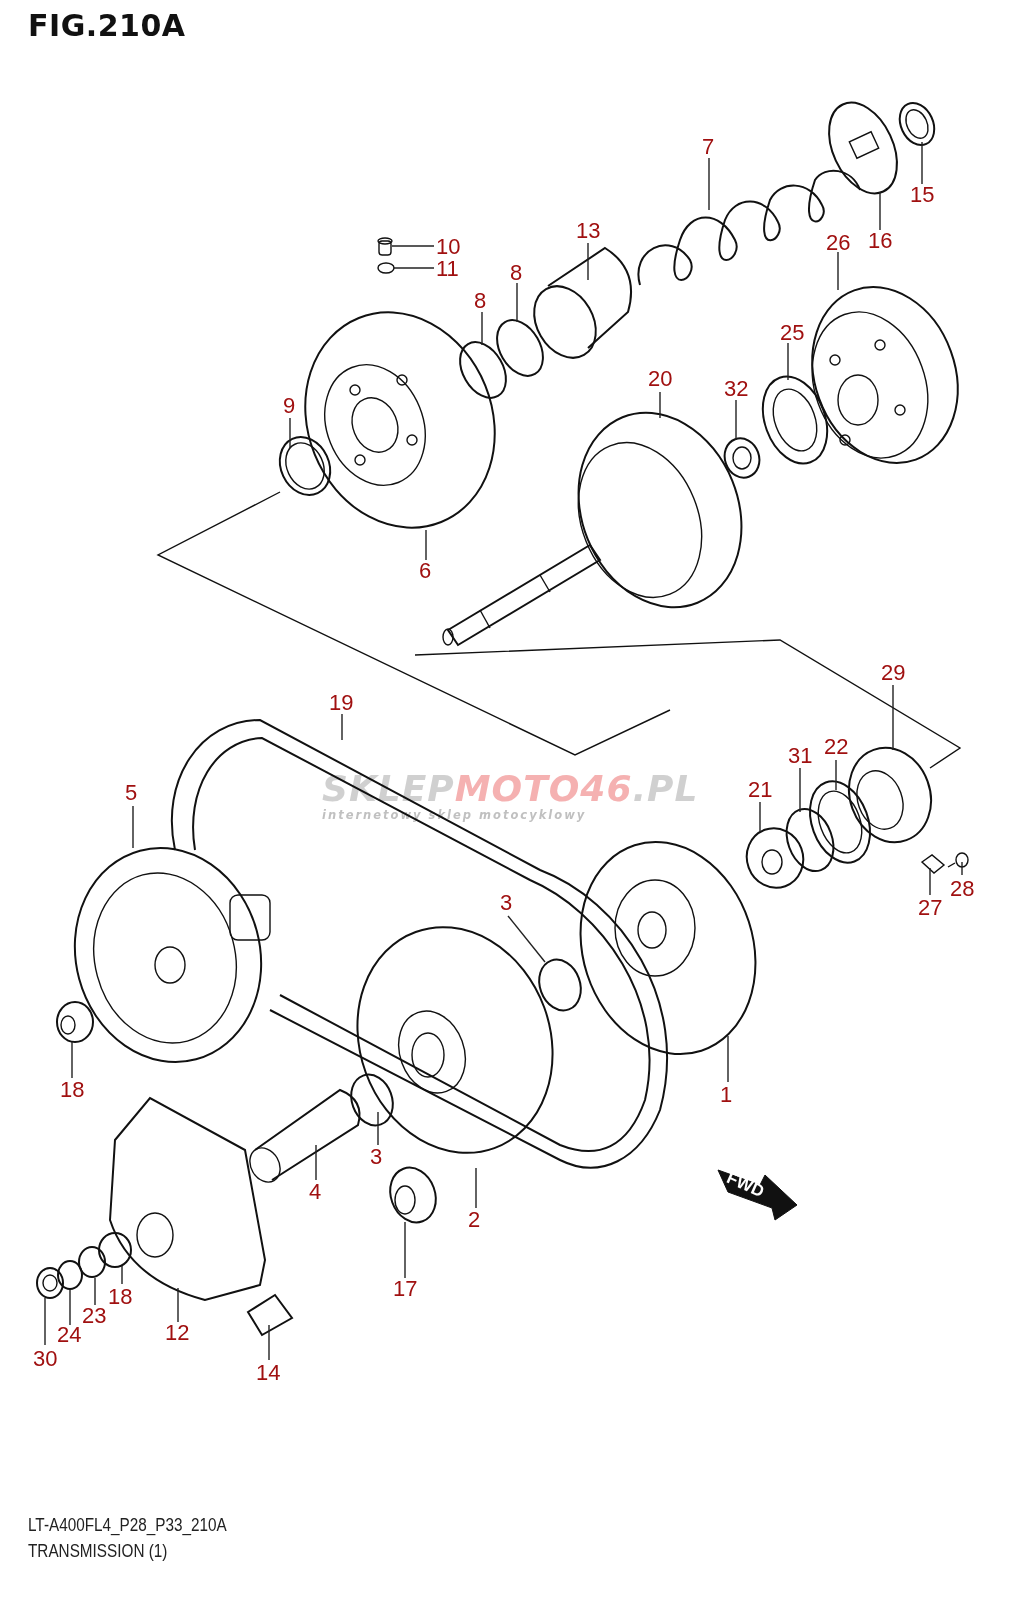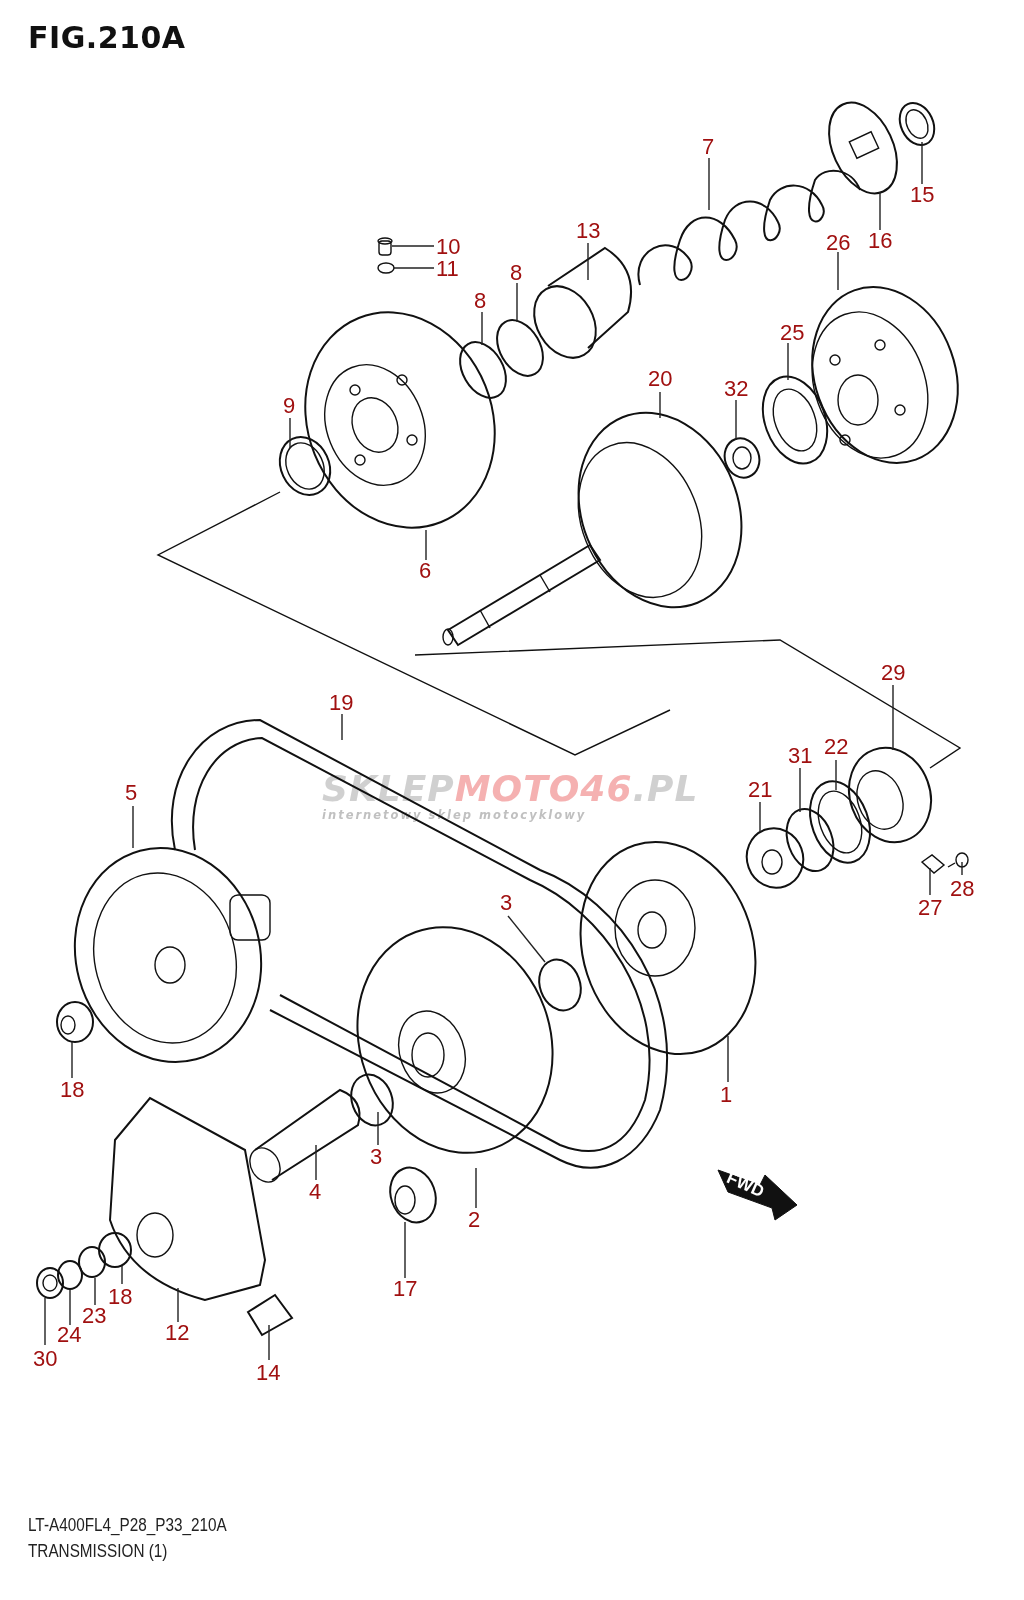--- a/index.html
+++ b/index.html
@@ -1,17 +1,17 @@
 <!DOCTYPE html>
 <html><head>
 <meta charset="utf-8">
 <style>
   html, body { margin: 0; padding: 0; background: #ffffff; }
   body { width: 1024px; height: 1600px; position: relative; overflow: hidden; font-family: "Liberation Sans", sans-serif; }
-  .fig-title { position: absolute; left: 28px; top: 20px; font-family: "DejaVu Sans", sans-serif; font-weight: bold; font-size: 30px; color: #111; letter-spacing: 0.5px; }
+  .fig-title { position: absolute; left: 28px; top: 8px; font-family: "DejaVu Sans", sans-serif; font-weight: bold; font-size: 30px; color: #111; letter-spacing: 0.5px; }
   .footer { position: absolute; left: 28px; top: 1512px; font-family: "Liberation Sans", sans-serif; font-size: 18px; color: #222; line-height: 26px; transform: scaleX(0.85); transform-origin: left top; }
   svg.diagram { position: absolute; left: 0; top: 0; }
   .part { fill: none; stroke: #111; stroke-width: 2; }
   .thin { fill: none; stroke: #111; stroke-width: 1.4; }
   .leader { stroke: #222; stroke-width: 1.4; fill: none; }
   .callout { fill: #a01010; font-family: "Liberation Sans", sans-serif; font-size: 22px; }
   .watermark { position: absolute; left: 322px; top: 768px; font-family: "DejaVu Sans", sans-serif; font-weight: bold; font-style: italic; font-size: 36px; color: rgba(170,170,170,0.55); letter-spacing: 1px; }
   .watermark .accent { color: rgba(235,100,100,0.5); }
   .watermark-sub { position: absolute; left: 322px; top: 808px; font-family: "DejaVu Sans", sans-serif; font-weight: bold; font-style: italic; font-size: 11.5px; color: rgba(150,150,150,0.6); letter-spacing: 2px; }
 </style>

